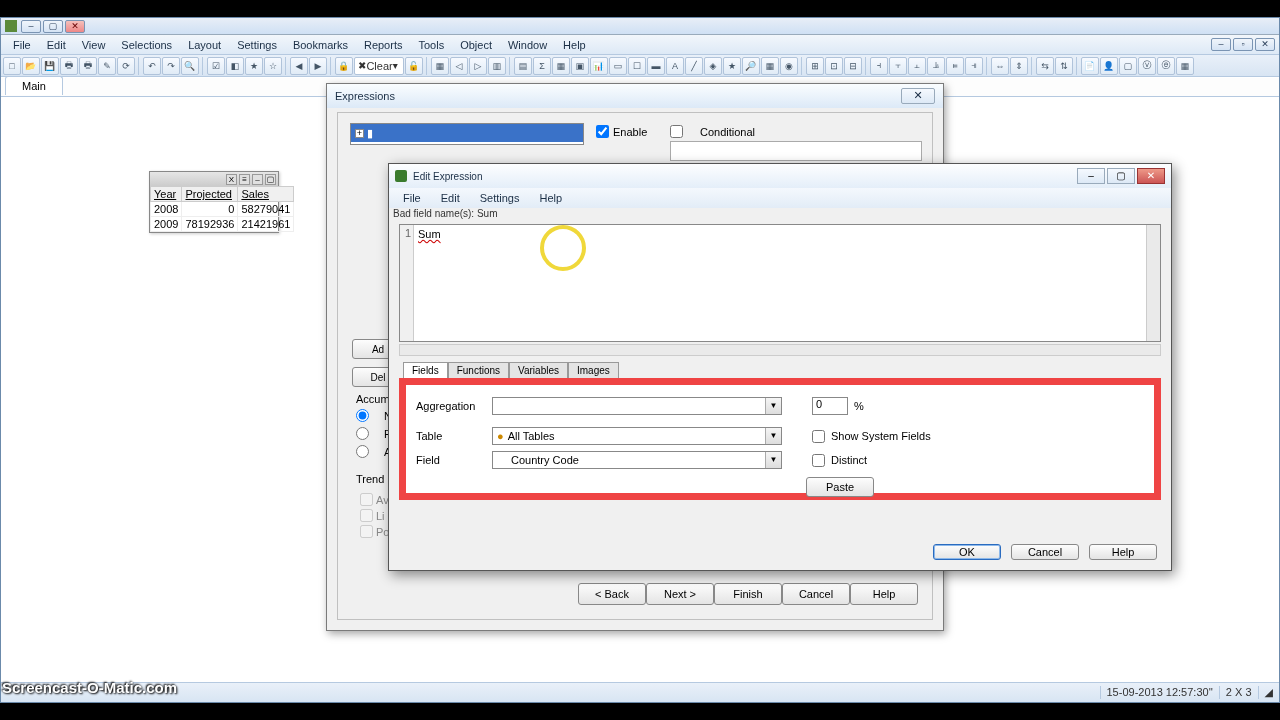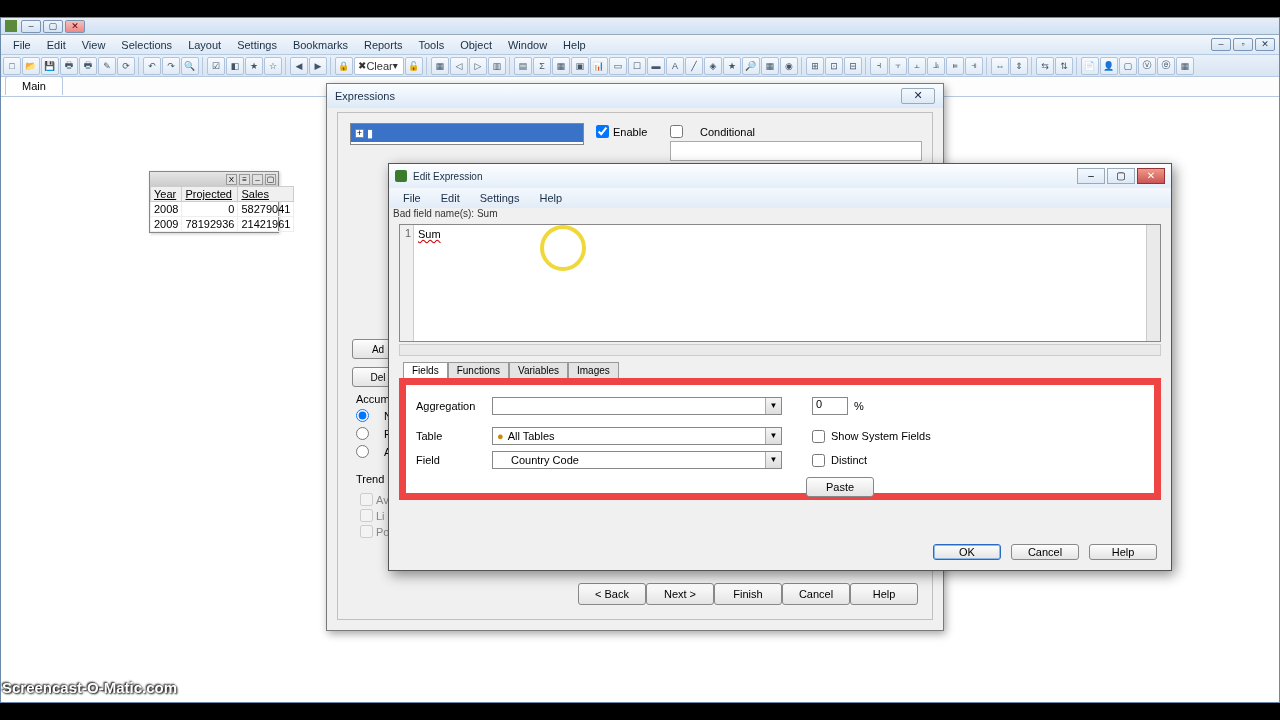--- a/index.html
+++ b/index.html
@@ -212,20 +212,27 @@
             <td>2009</td>
             <td>78192936</td>
             <td>21421961</td>
           </tr>
         </tbody>
           </table>
       </div>
     </div>
   </div>
 
+  <div class="statusbar">
+    <div class="right">
+      <div class="cell">15-09-2013 12:57:30''</div>
+      <div class="cell">2 X 3</div>
+      <div class="cell">◢</div>
+    </div>
+  </div>
 </div>
 
 <div class="exprdlg">
   <div class="dlgtitle">
     <span>Expressions</span>
     <div class="dlgclose">✕</div>
   </div>
   <div class="body">
     <div class="treebox">
       <div class="row">

